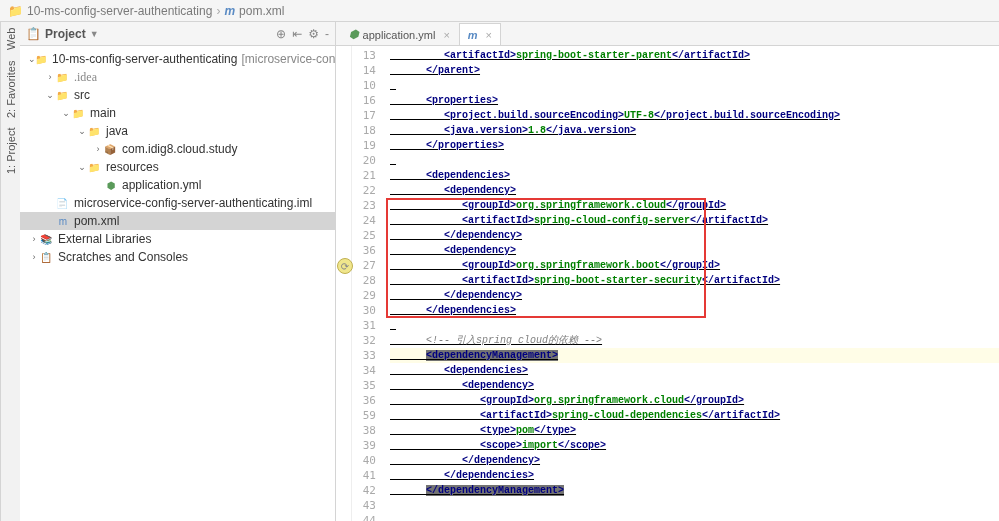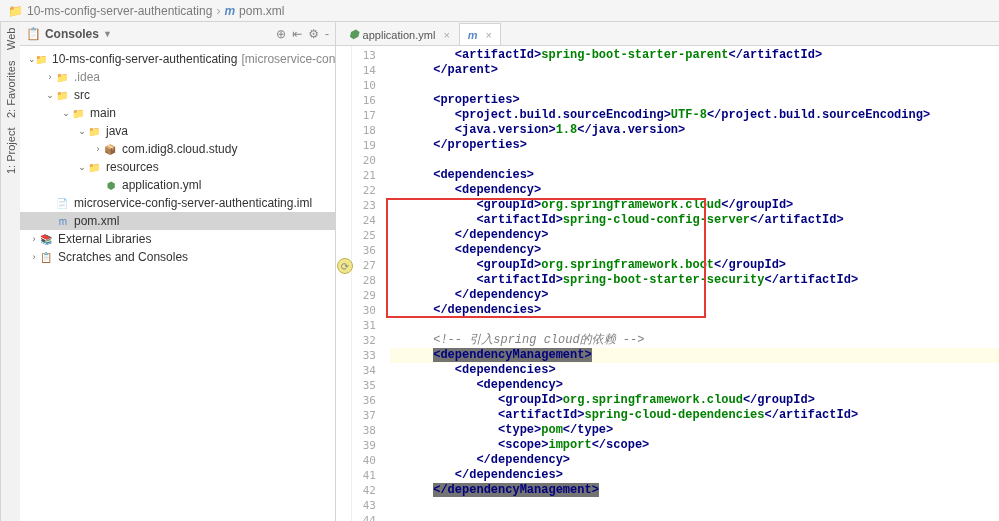--- a/index.html
+++ b/index.html
@@ -18,39 +18,39 @@
     .project-header { height: 24px; background: #f5f5f5; border-bottom: 1px solid #d4d4d4; display: flex; align-items: center; padding: 0 6px; gap: 8px; }
     .project-title { font-weight: bold; color: #555; display: flex; align-items: center; gap: 4px; }
     .project-toolbar { margin-left: auto; display: flex; gap: 6px; color: #888; }
     .project-toolbar span { cursor: pointer; }
 
     .tree { padding: 4px 0; overflow: hidden; white-space: nowrap; }
     .tree-node { display: flex; align-items: center; height: 18px; padding-right: 4px; cursor: pointer; }
     .tree-arrow { width: 12px; text-align: center; font-size: 9px; color: #666; }
     .tree-icon { width: 14px; height: 14px; margin-right: 4px; display: inline-flex; align-items: center; justify-content: center; font-size: 10px; }
     .tree-label { color: #333; }
-    .tree-label-muted { color: #888; }
+    .tree-label-muted { color: #888; font-family: Liberation Serif, serif; }
     .tree-selected { background: #d4d4d4; }
     .folder-cyan { color: #3a9; }
     .folder-blue { color: #5a8bc4; }
     .folder-orange { color: #c98b4a; }
     .file-purple { color: #7a5ca5; }
     .file-blue { color: #5a8bc4; }
     .file-green { color: #5a9a5a; }
 
     .editor-area { flex: 1; display: flex; flex-direction: column; }
     .editor-tabs { height: 24px; background: #f5f5f5; border-bottom: 1px solid #d4d4d4; display: flex; align-items: flex-end; padding-left: 4px; }
     .editor-tab { height: 22px; padding: 0 8px; display: flex; align-items: center; gap: 4px; border: 1px solid transparent; border-bottom: none; color: #555; cursor: pointer; font-size: 11px; }
     .editor-tab.active { background: #fff; border-color: #d4d4d4; }
     .editor-tab .close-x { color: #aaa; margin-left: 4px; }
 
     .editor-body { flex: 1; display: flex; background: #fff; overflow: hidden; position: relative; }
     .gutter-fold { width: 16px; background: #fff; border-right: 1px solid #eee; }
     .gutter-numbers { width: 30px; background: #fff; text-align: right; padding-right: 6px; color: #aaa; font-family: "Consolas", monospace; font-size: 11px; line-height: 15px; padding-top: 2px; }
-    .code { flex: 1; font-family: "Consolas", "Courier New", monospace; font-size: 12px; line-height: 15px; padding-top: 2px; padding-left: 8px; position: relative; }
+    .code { flex: 1; font-family: "Consolas", "Courier New", monospace; font-size: 10px; line-height: 15px; padding-top: 2px; padding-left: 8px; position: relative; text-decoration: underline; }
     .code-line { white-space: pre; height: 15px; }
     .tag { color: #000080; font-weight: bold; }
     .text-val { color: #008000; font-weight: bold; }
     .comment { color: #808080; font-style: italic; }
     .highlight-line { background: #fffde7; }
     .cursor-highlight { background: #737373; }
 
     .red-box { position: absolute; border: 2px solid #e53935; pointer-events: none; }
 
     .circle-icon { width: 16px; height: 16px; border-radius: 50%; background: #f0e68c; border: 1px solid #c0b050; position: absolute; left: -14px; display: flex; align-items: center; justify-content: center; font-size: 10px; color: #888; }
@@ -75,21 +75,21 @@
   <div class="left-rail" id="left-rail">
       <div class="left-rail-item">1: Project</div>
       <div class="left-rail-item">2: Favorites</div>
       <div class="left-rail-item">Web</div>
     </div>
 
   <div class="project-panel">
     <div class="project-header">
       <span class="project-title">
         <span class="folder-cyan">📋</span>
-        <span>Consoles</span>
+        <span>Project</span>
         <span style="font-size:9px;color:#888">▼</span>
       </span>
       <div class="project-toolbar">
         <span>⊕</span>
         <span>⇤</span>
         <span>⚙</span>
         <span>-</span>
       </div>
     </div>
     <div class="tree" id="project-tree">
@@ -191,21 +191,21 @@
           <div>27</div>
           <div>28</div>
           <div>29</div>
           <div>30</div>
           <div>31</div>
           <div>32</div>
           <div>33</div>
           <div>34</div>
           <div>35</div>
           <div>36</div>
-          <div>37</div>
+          <div>59</div>
           <div>38</div>
           <div>39</div>
           <div>40</div>
           <div>41</div>
           <div>42</div>
           <div>43</div>
           <div>44</div>
         </div>
       <div class="code" id="code-content">
           <div class="code-line">         <span class="tag">&lt;artifactId&gt;</span><span class="text-val">spring-boot-starter-parent</span><span class="tag">&lt;/artifactId&gt;</span></div>

